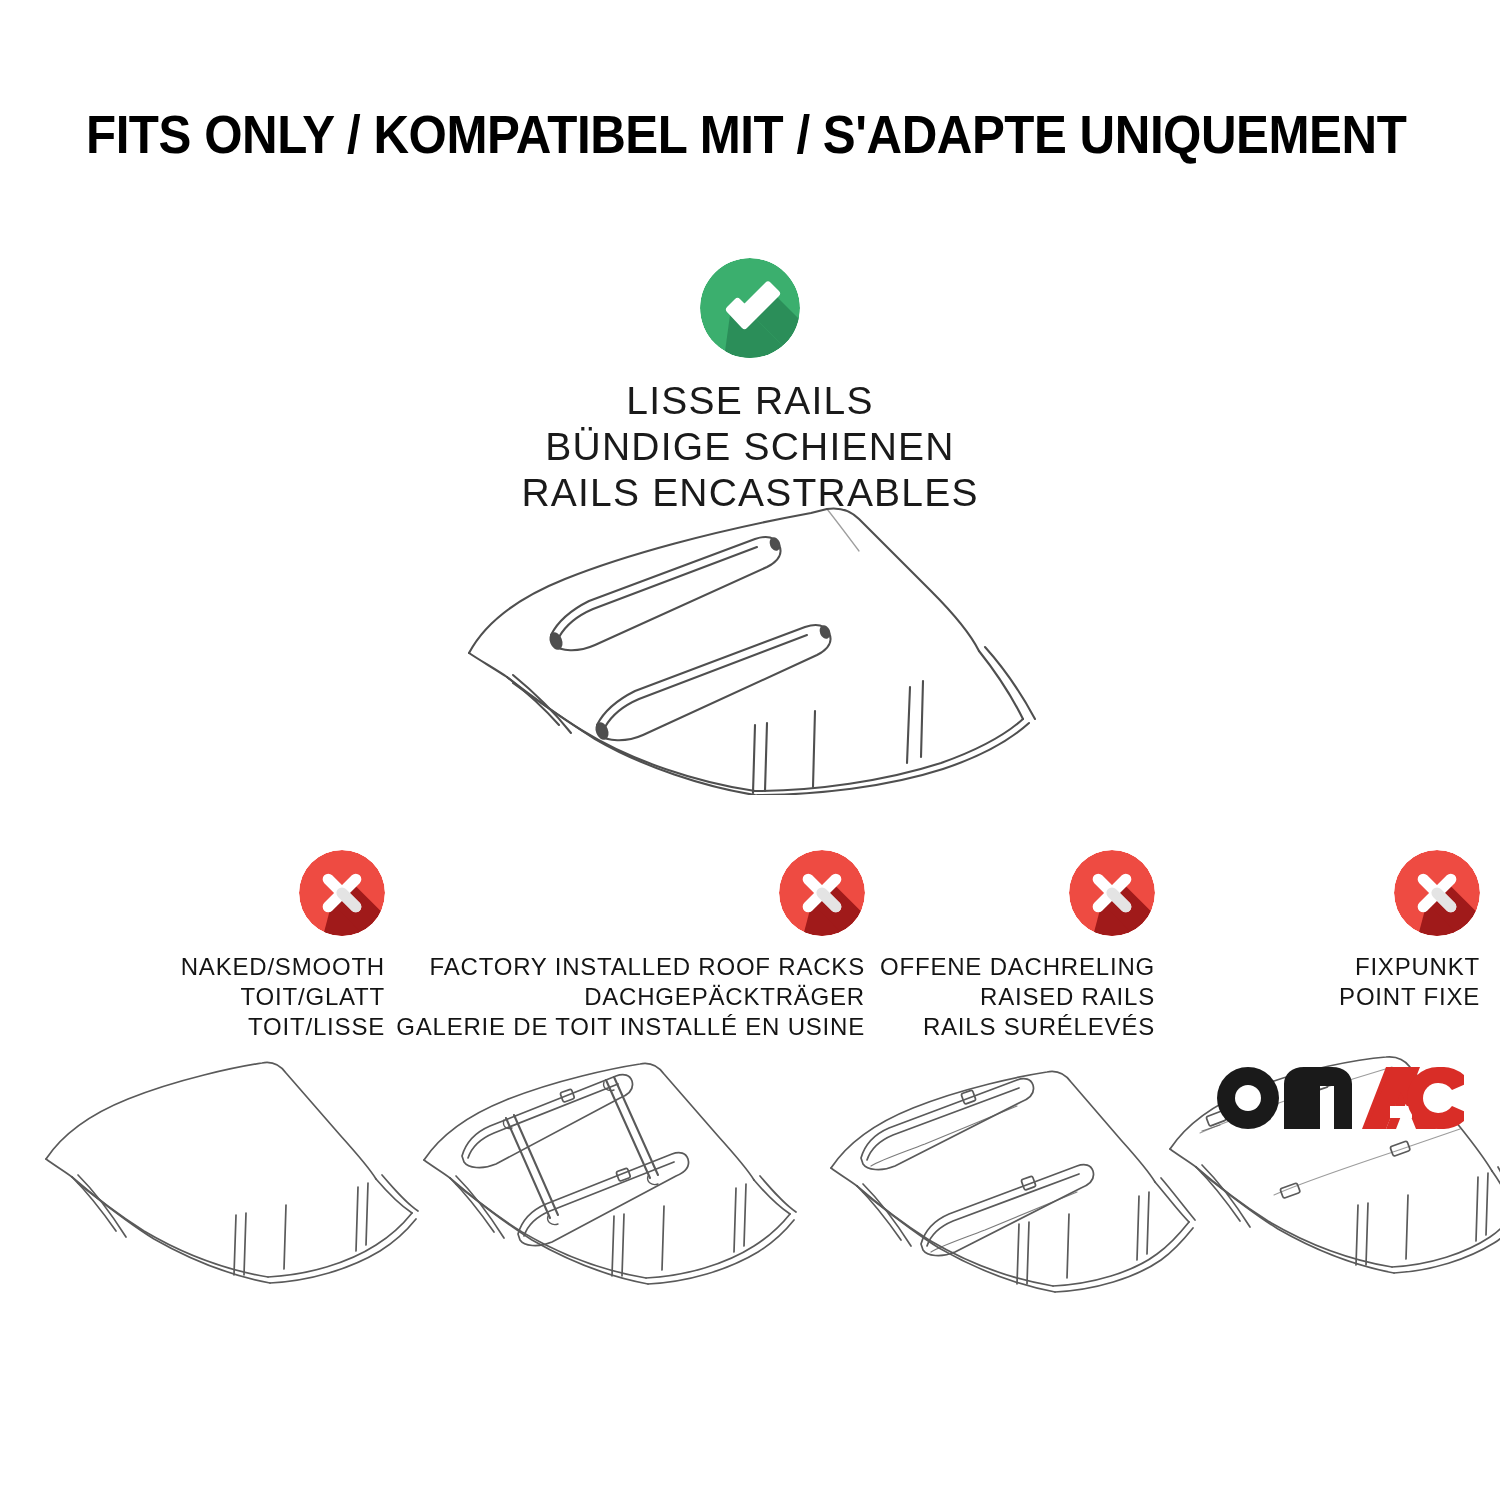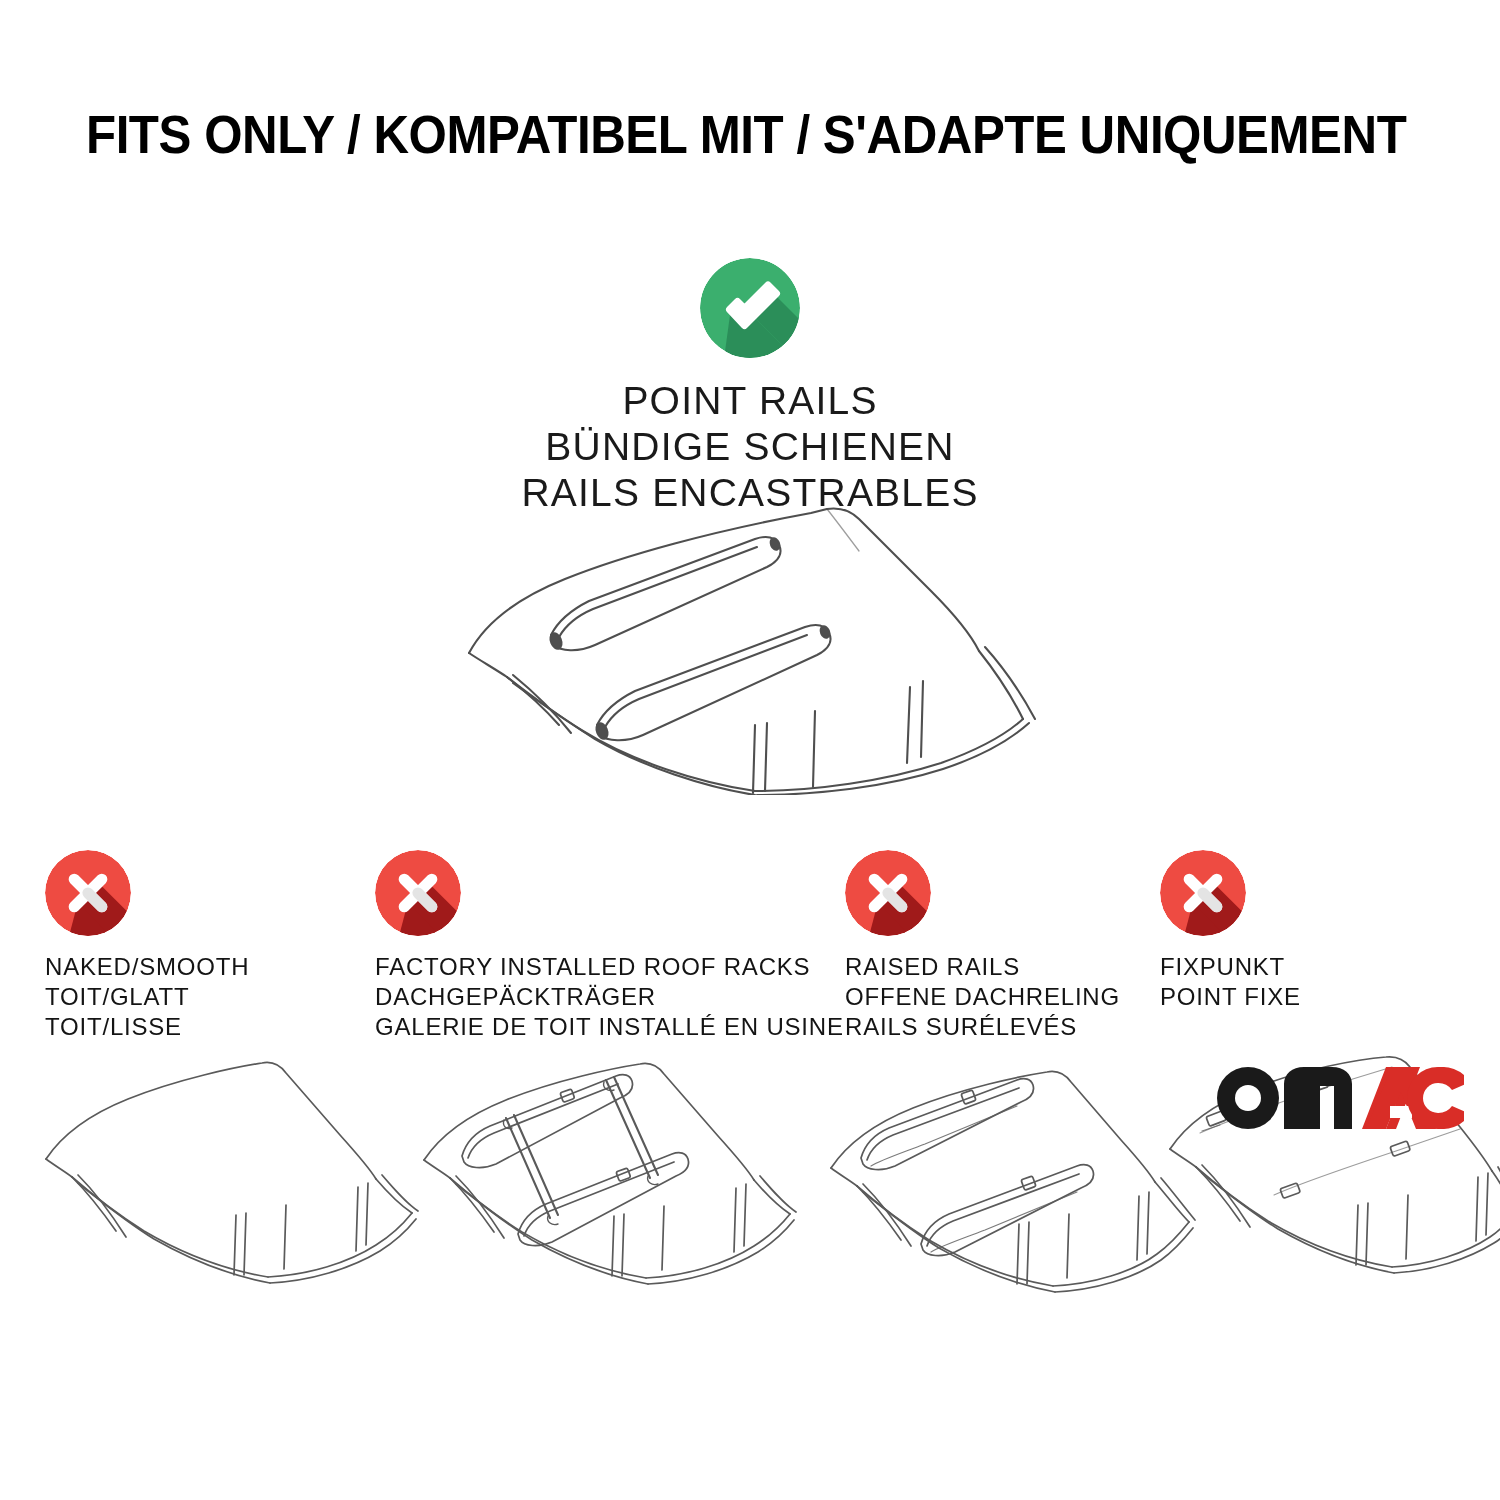--- a/index.html
+++ b/index.html
@@ -63,21 +63,21 @@
 
   
   .cols{
     position:absolute;
     left:0; top:850px;
     width:1500px;
     height:200px;
   }
   .col{
     position:absolute;
-    text-align:left;
+    text-align:right;
   }
   .col-badge{
     width:86px;height:86px;
     border-radius:50%;
     position:relative;
     display:inline-block;
     overflow:hidden;
   }
   .col-label{
     margin-top:12px;
@@ -129,21 +129,21 @@
 
           <polygon points="30,57 41,46 100,105 100,130 20,130" fill="#2B8E59"></polygon>
           <polygon points="70,32 79,41 100,62 100,105 56,61" fill="#2B8E59"></polygon>
 
           <path d="M29.5 51.5 L37.5 43.5 L44.5 50.5 L68 27 L76.5 35.5 L44.5 67.5 Z" fill="#FFFFFF" stroke="#FFFFFF" stroke-width="7" stroke-linejoin="round" stroke-linecap="round"></path>
         </g>
       </svg>
     </div>
 
     <div class="fit-lines">
-      <div>POINT RAILS</div>
+      <div>LISSE RAILS</div>
       <div>BÜNDIGE SCHIENEN</div>
       <div>RAILS ENCASTRABLES</div>
     </div>
   </div>
 
   <div class="main-illu">
     <svg viewBox="0 0 620 300" xmlns="http://www.w3.org/2000/svg" fill="none" stroke="#4F4F4F" stroke-width="2.1" stroke-linecap="round" stroke-linejoin="round">
 
       <path d="M14,158 C30,128 60,104 110,84 C170,60 258,36 356,18
                L372,14 C386,12 396,16 404,24
@@ -261,22 +261,22 @@
               <line x1="34" y1="34" x2="66" y2="66"></line>
               <line x1="66" y1="34" x2="34" y2="66"></line>
             </g>
             <g stroke="#E3E3E3" stroke-width="13" stroke-linecap="round" opacity="0.95">
               <line x1="50" y1="50" x2="66" y2="66"></line>
             </g>
           </g>
         </svg>
       </div>
       <div class="col-label">
+        <div>OFFENE DACHRELING</div>
         <div>RAISED RAILS</div>
-        <div>OFFENE DACHRELING</div>
         <div>RAILS SURÉLEVÉS</div>
       </div>
     </div>
 
     <div class="col col4">
       <div class="col-badge">
         <svg class="mark" viewBox="0 0 100 100" xmlns="http://www.w3.org/2000/svg">
           <defs>
               <clipPath id="clipRed4">
                 <circle cx="50" cy="50" r="50"></circle>

